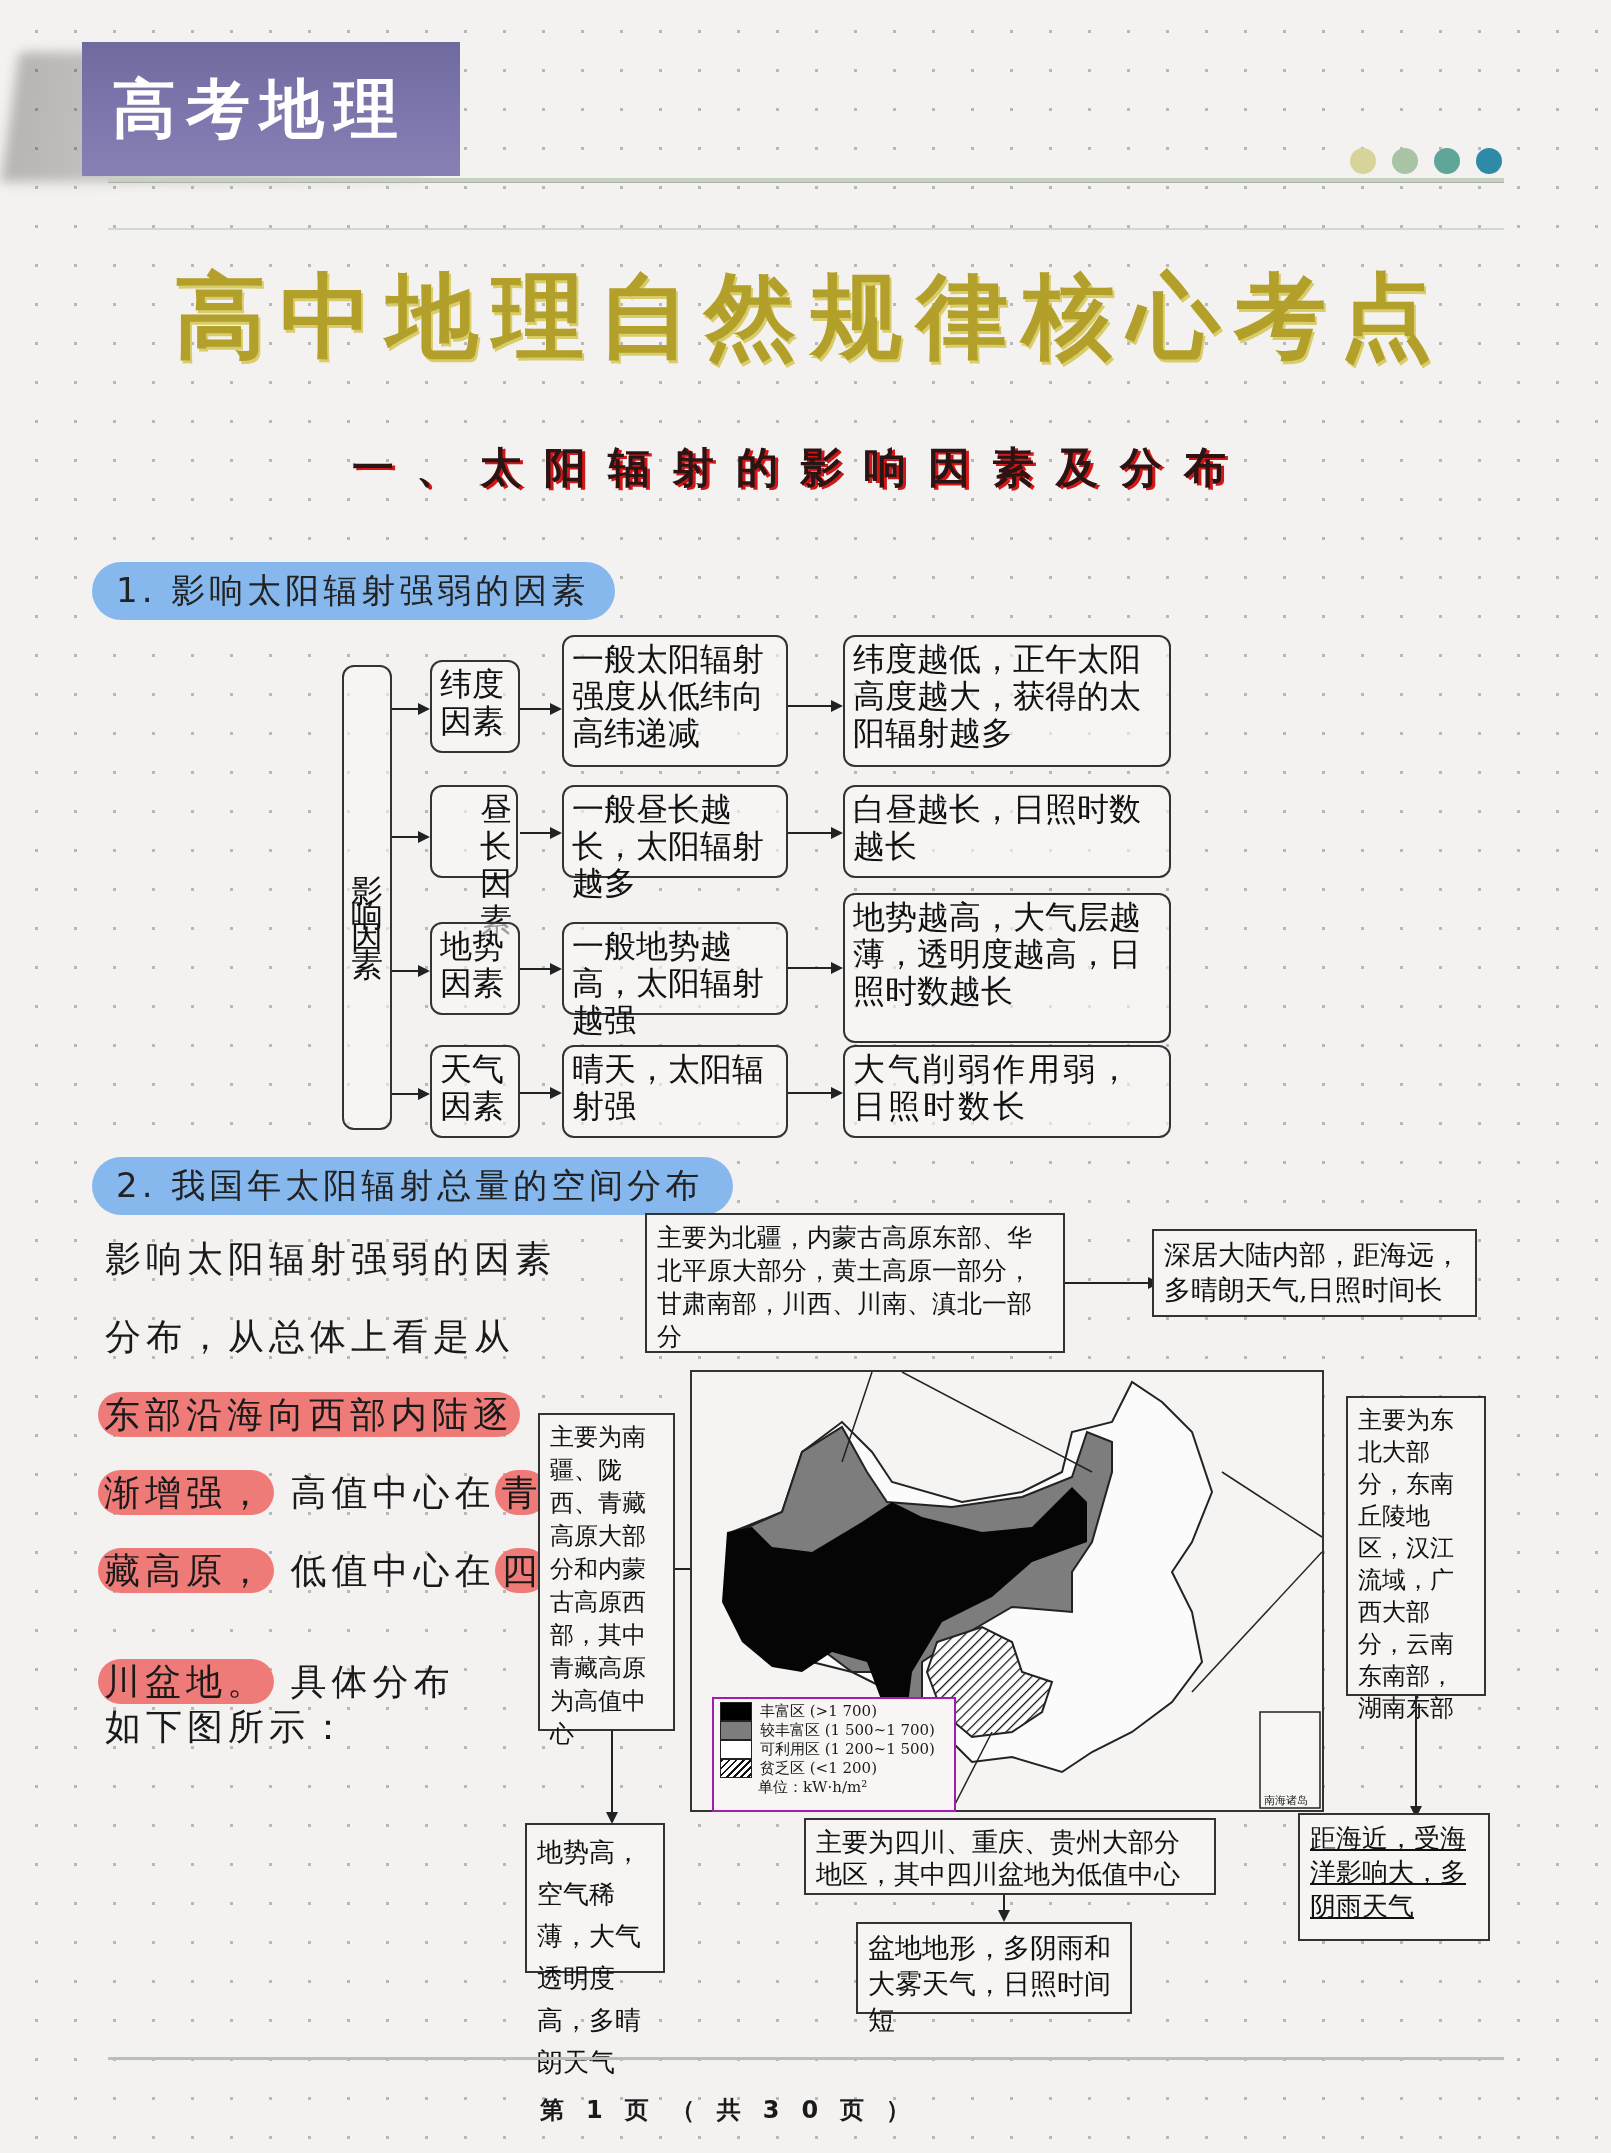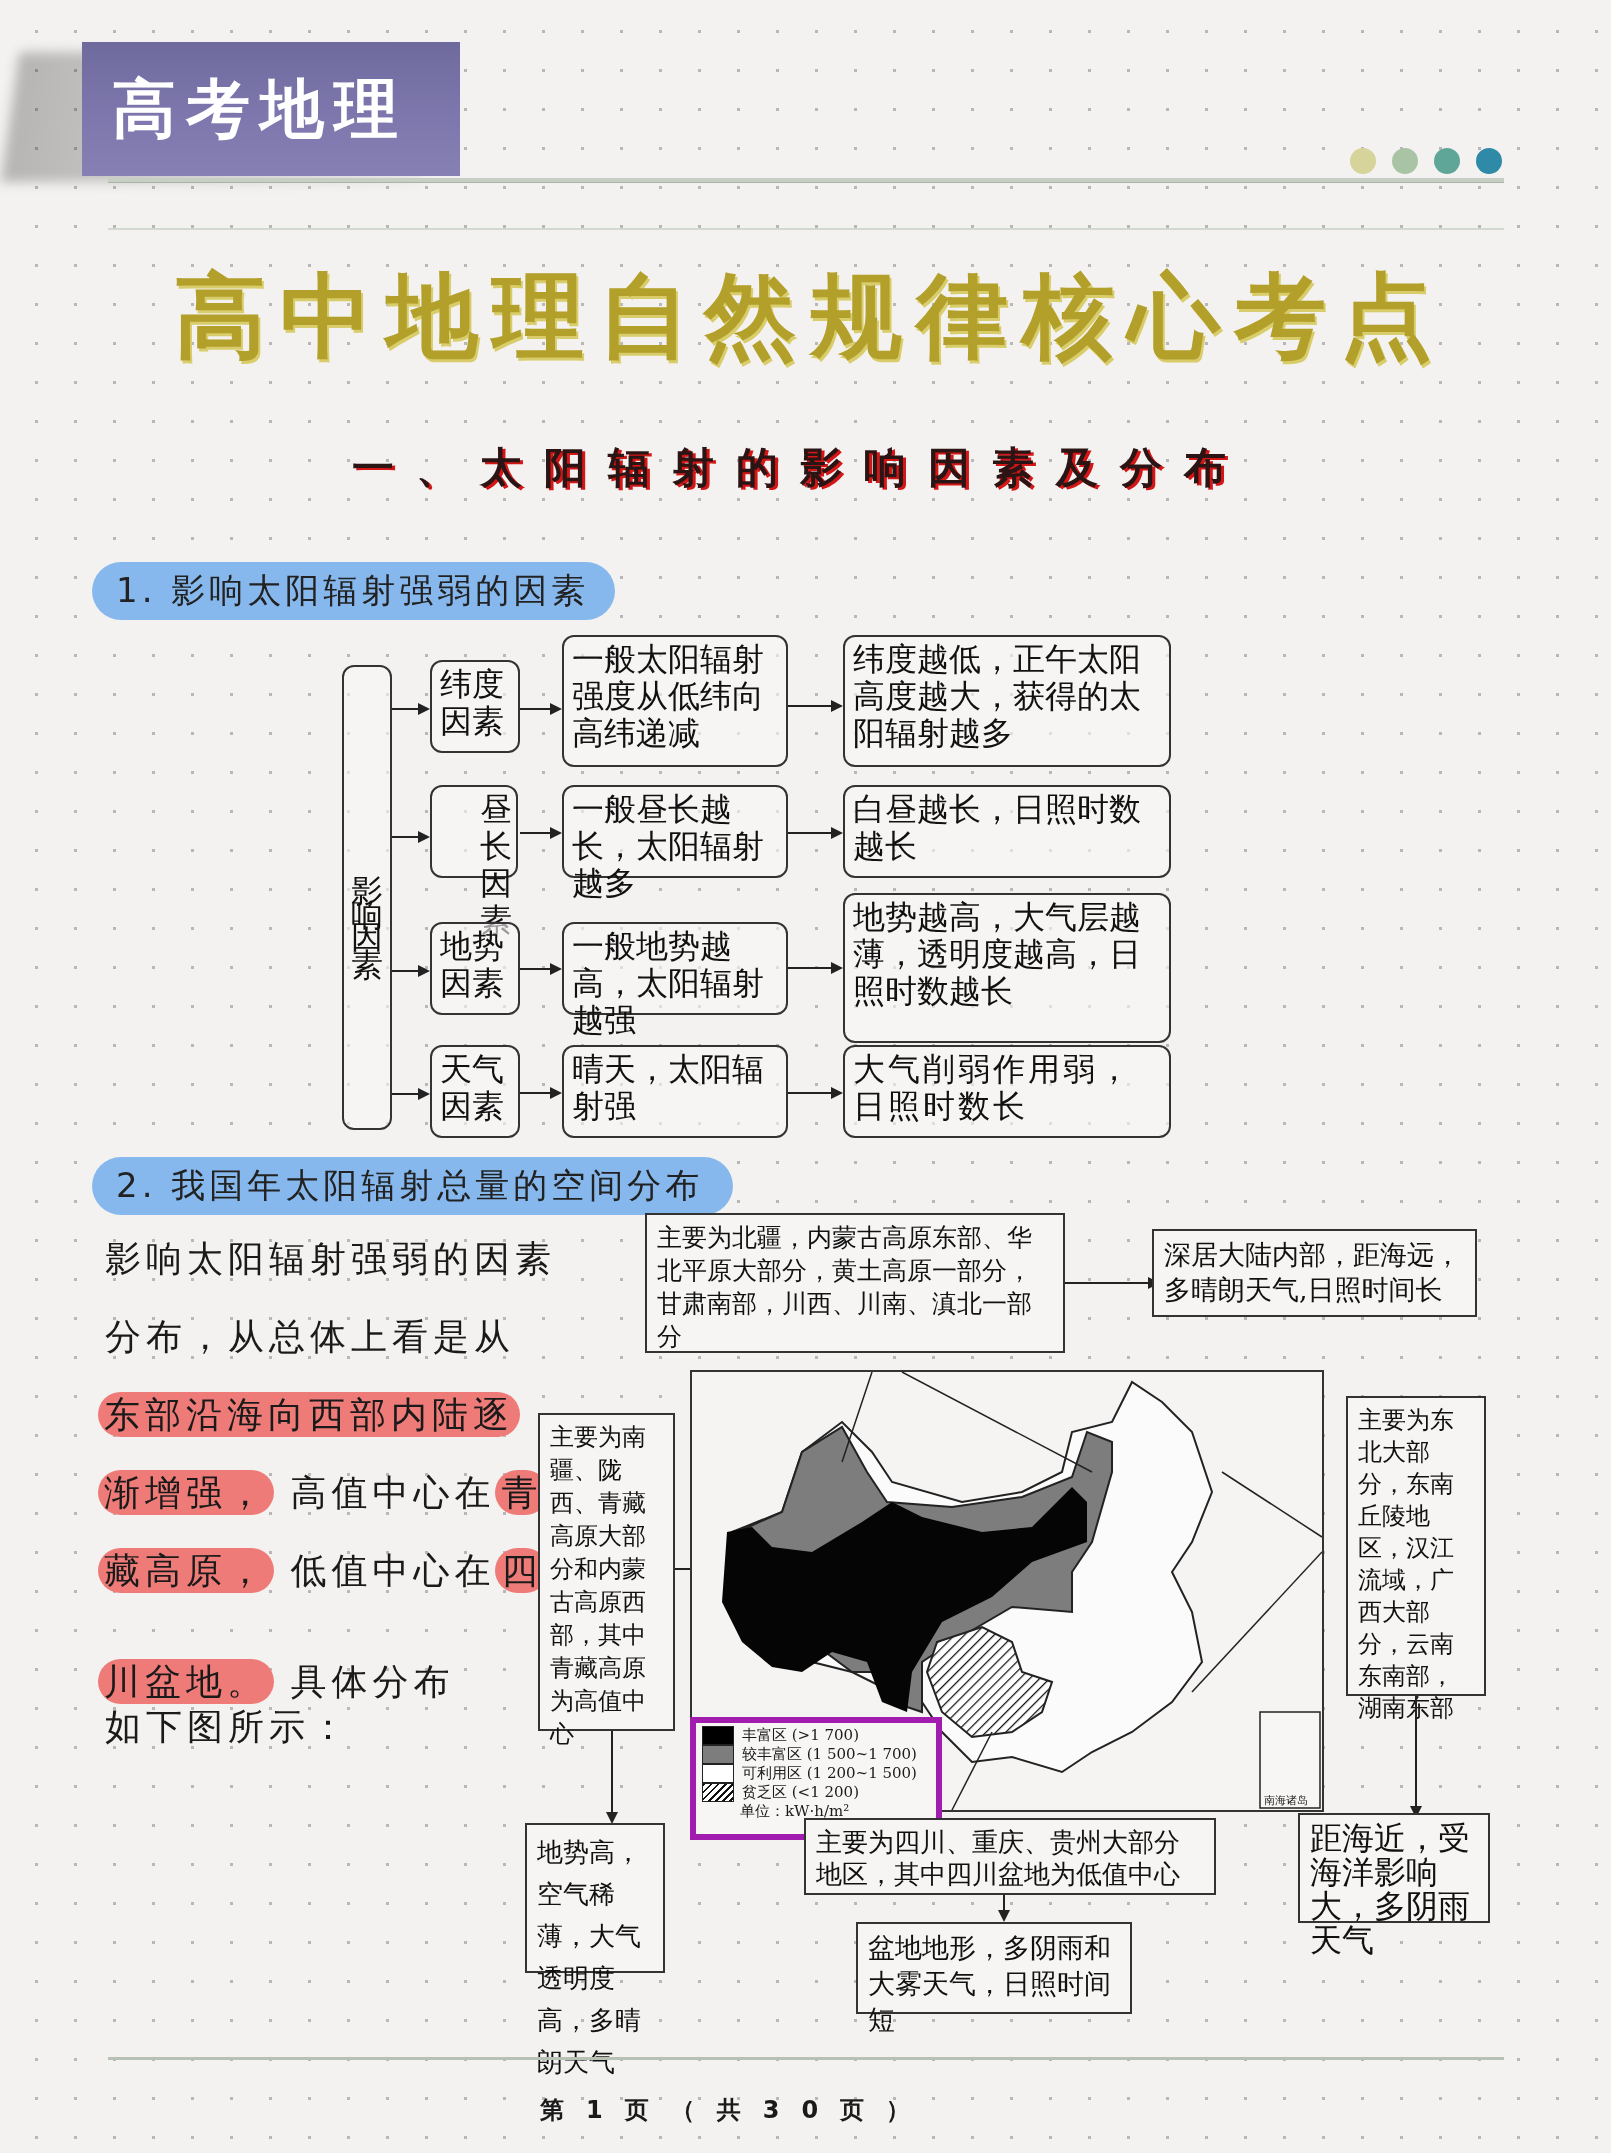--- a/index.html
+++ b/index.html
@@ -23,21 +23,21 @@
   .pill{background:#86b8ee;border-radius:30px;font-size:34px;padding:6px 26px 6px 24px;color:#222;letter-spacing:4px;white-space:nowrap;}
   .box{position:absolute;border:2px solid #333;border-radius:12px;background:rgba(248,247,246,0.6);font-family:"DejaVu Serif","Liberation Serif",serif;font-size:32px;line-height:37px;padding:4px 8px;box-sizing:border-box;color:#111;}
   .sq{position:absolute;border:2px solid #333;background:#f6f5f4;font-family:"DejaVu Serif","Liberation Serif",serif;font-size:25px;line-height:33px;padding:6px 10px;box-sizing:border-box;color:#111;}
   .hline{position:absolute;height:2px;background:#222;}
   .vline{position:absolute;width:2px;background:#222;}
   .arrow-r{position:absolute;width:0;height:0;border-top:6px solid transparent;border-bottom:6px solid transparent;border-left:12px solid #222;}
   .arrow-d{position:absolute;width:0;height:0;border-left:6px solid transparent;border-right:6px solid transparent;border-top:12px solid #222;}
   .para{left:105px;font-size:36px;letter-spacing:5px;line-height:48px;white-space:nowrap;}
   .hl{background:#ee7b78;border-radius:24px;padding:2px 6px;}
   .map-frame{left:690px;top:1370px;width:630px;height:438px;border:2px solid #333;background:#f5f4f3;}
-  .legend{left:690px;top:1697px;width:240px;height:111px;border:6px solid #a21caf;background:#f7f6f5;font-family:"DejaVu Serif","Liberation Serif",serif;font-size:15px;margin-top:20px;}
+  .legend{left:712px;top:1697px;width:240px;height:111px;border:2px solid #a21caf;background:#f7f6f5;font-family:"DejaVu Serif","Liberation Serif",serif;font-size:15px;}
   .legend-row{display:flex;align-items:center;height:19px;margin-left:6px;}
   .sw{width:30px;height:17px;border:1px solid #222;margin-right:8px;}
   .footer-rule{left:108px;top:2057px;width:1396px;height:3px;background:#b8c2b4;}
   .footer{left:540px;top:2080px;width:500px;font-size:24px;letter-spacing:22px;font-weight:bold;margin-top:14px;}
 </style>
 </head>
 <body>
 
 <div class="abs tag-shadow"></div>
 <div class="abs tag">高考地理</div>
@@ -170,21 +170,21 @@
   </div>
 
   <div class="sq" style="left:538px;top:1413px;width:137px;height:318px;font-size:24px;line-height:33px;">主要为南疆、陇西、青藏高原大部分和内蒙古高原西部，其中青藏高原为高值中心</div>
   <div class="vline" style="left:611px;top:1731px;height:83px;"></div>
     <div class="arrow-d" style="left:606px;top:1812px;"></div>
   <div class="sq" style="left:525px;top:1823px;width:140px;height:150px;font-size:26px;line-height:42px;">地势高，空气稀薄，大气透明度高，多晴朗天气</div>
 
   <div class="sq" style="left:1346px;top:1396px;width:140px;height:300px;font-size:24px;line-height:32px;">主要为东北大部分，东南丘陵地区，汉江流域，广西大部分，云南东南部，湖南东部</div>
   <div class="vline" style="left:1415px;top:1696px;height:114px;"></div>
     <div class="arrow-d" style="left:1410px;top:1806px;"></div>
-  <div class="sq" style="left:1298px;top:1813px;width:192px;height:110px;font-size:32px;line-height:34px;">距海近，受海洋影响大，多阴雨天气</div>
+  <div class="sq" style="left:1298px;top:1813px;width:192px;height:128px;font-size:26px;line-height:34px;text-decoration:underline;">距海近，受海洋影响大，多阴雨天气</div>
 
   <div class="sq" style="left:804px;top:1818px;width:412px;height:77px;font-size:26px;line-height:32px;">主要为四川、重庆、贵州大部分地区，其中四川盆地为低值中心</div>
   <div class="vline" style="left:1003px;top:1895px;height:17px;"></div>
     <div class="arrow-d" style="left:998px;top:1910px;"></div>
   <div class="sq" style="left:856px;top:1922px;width:276px;height:92px;font-size:27px;line-height:36px;">盆地地形，多阴雨和大雾天气，日照时间短</div>
 </div>
 
 <div class="abs footer-rule"></div>
 <div class="abs footer">第1页（共30页）</div>
 

